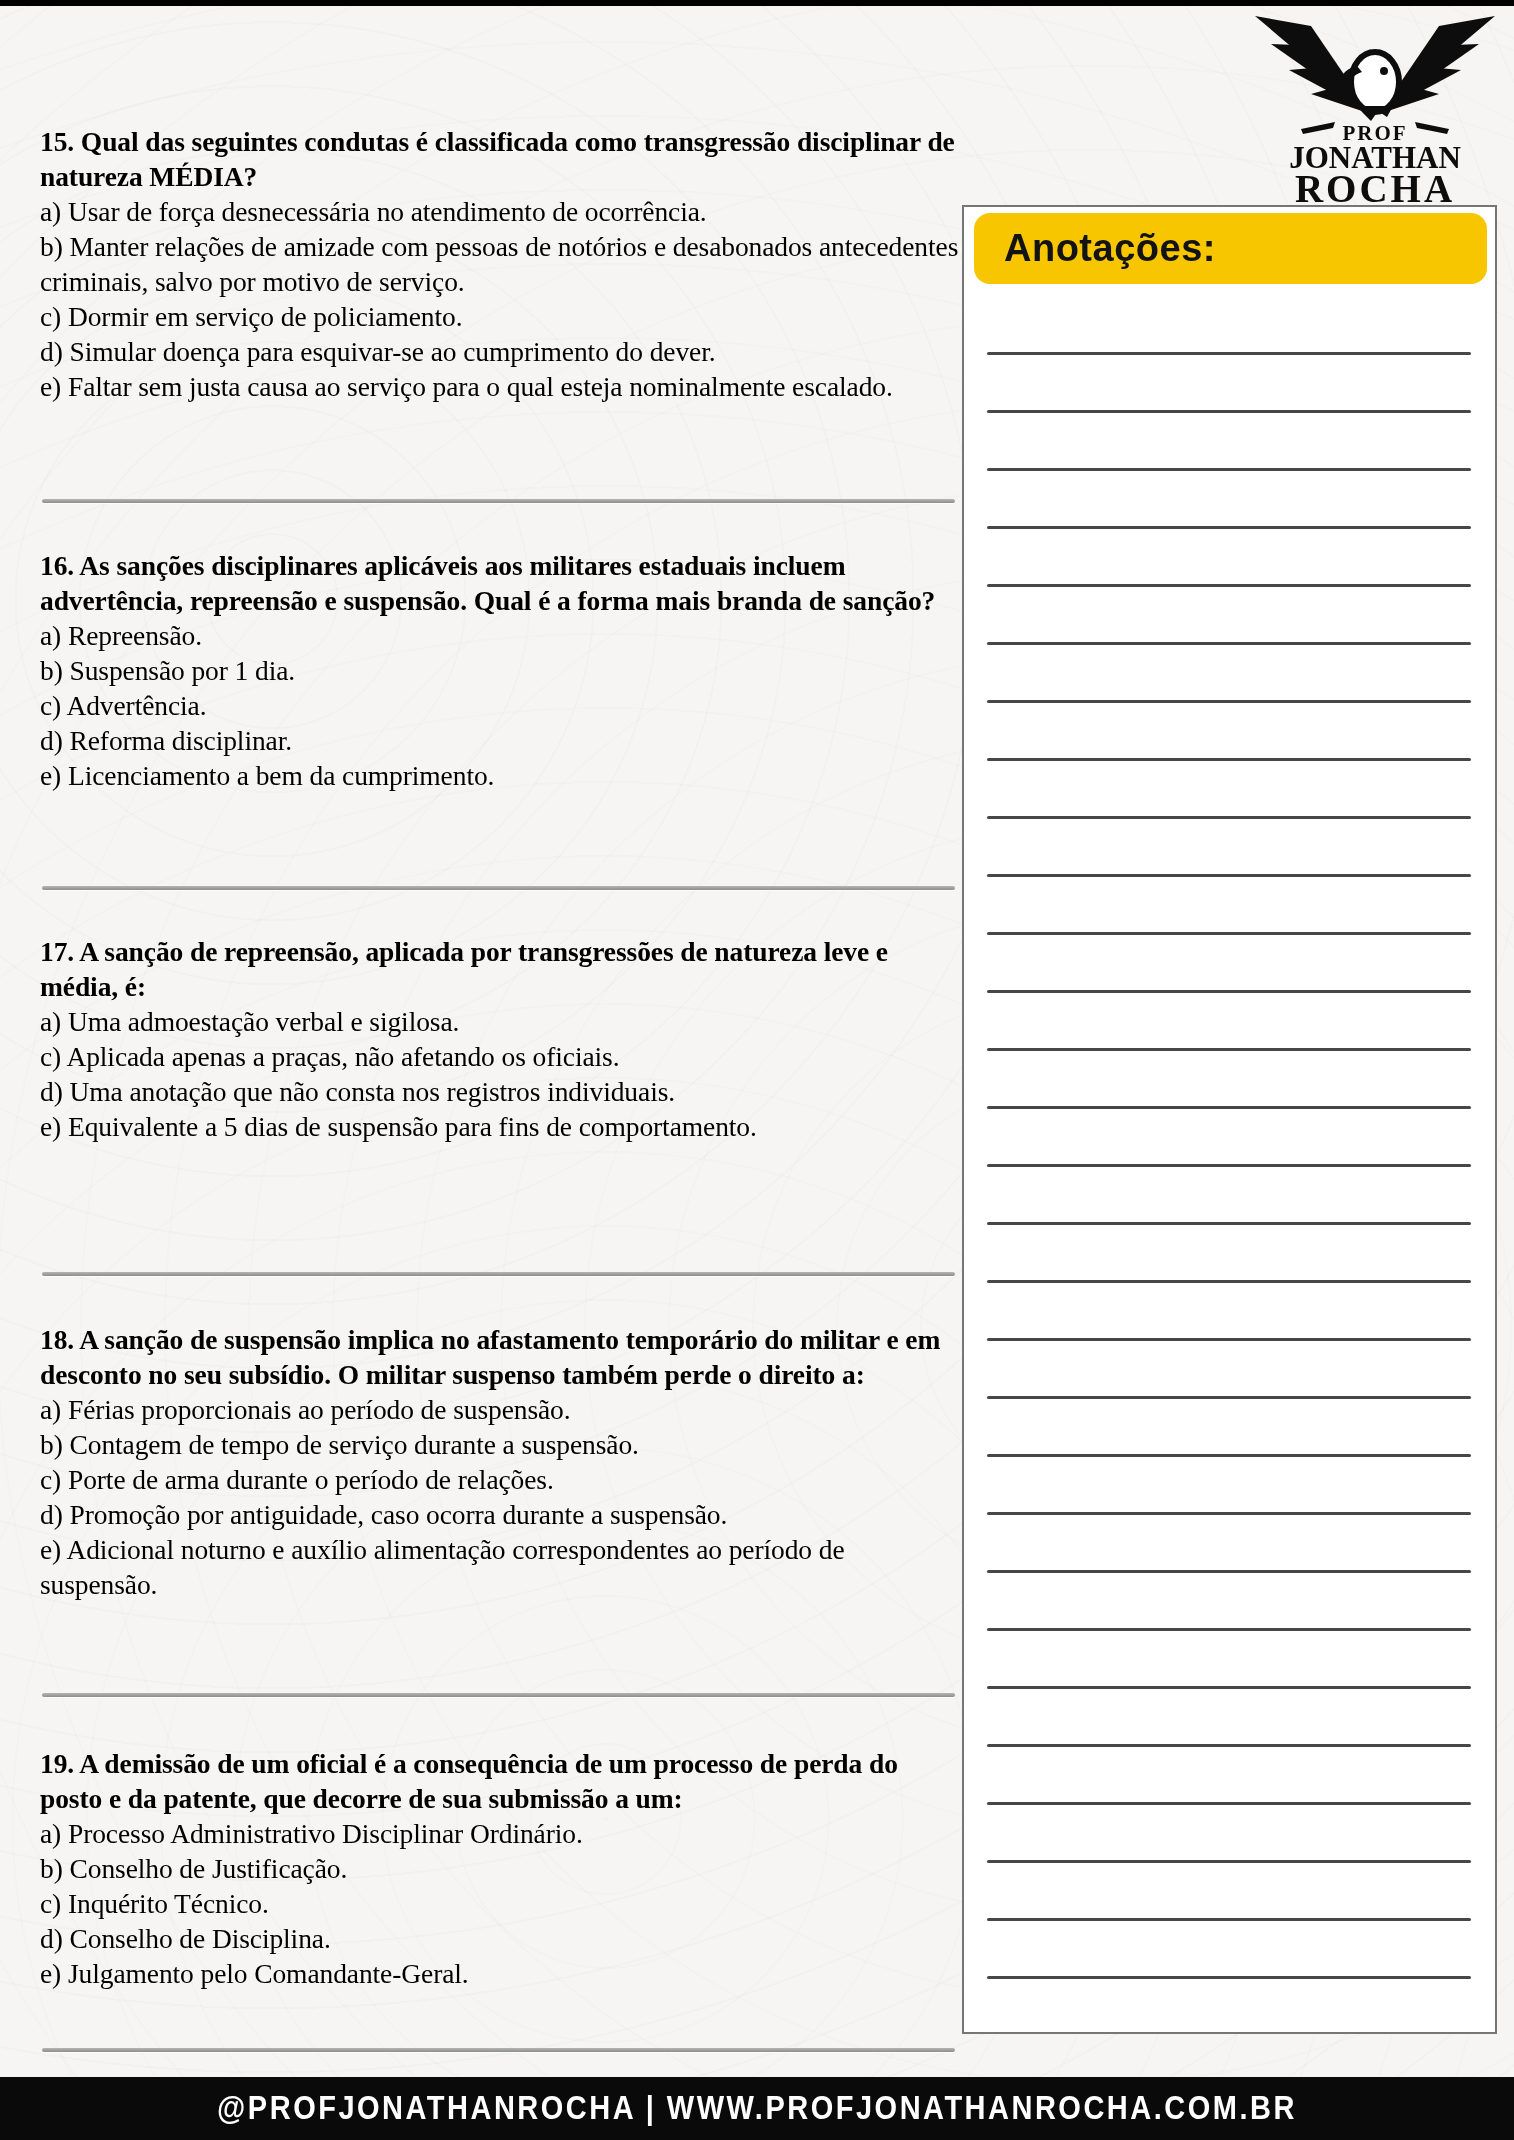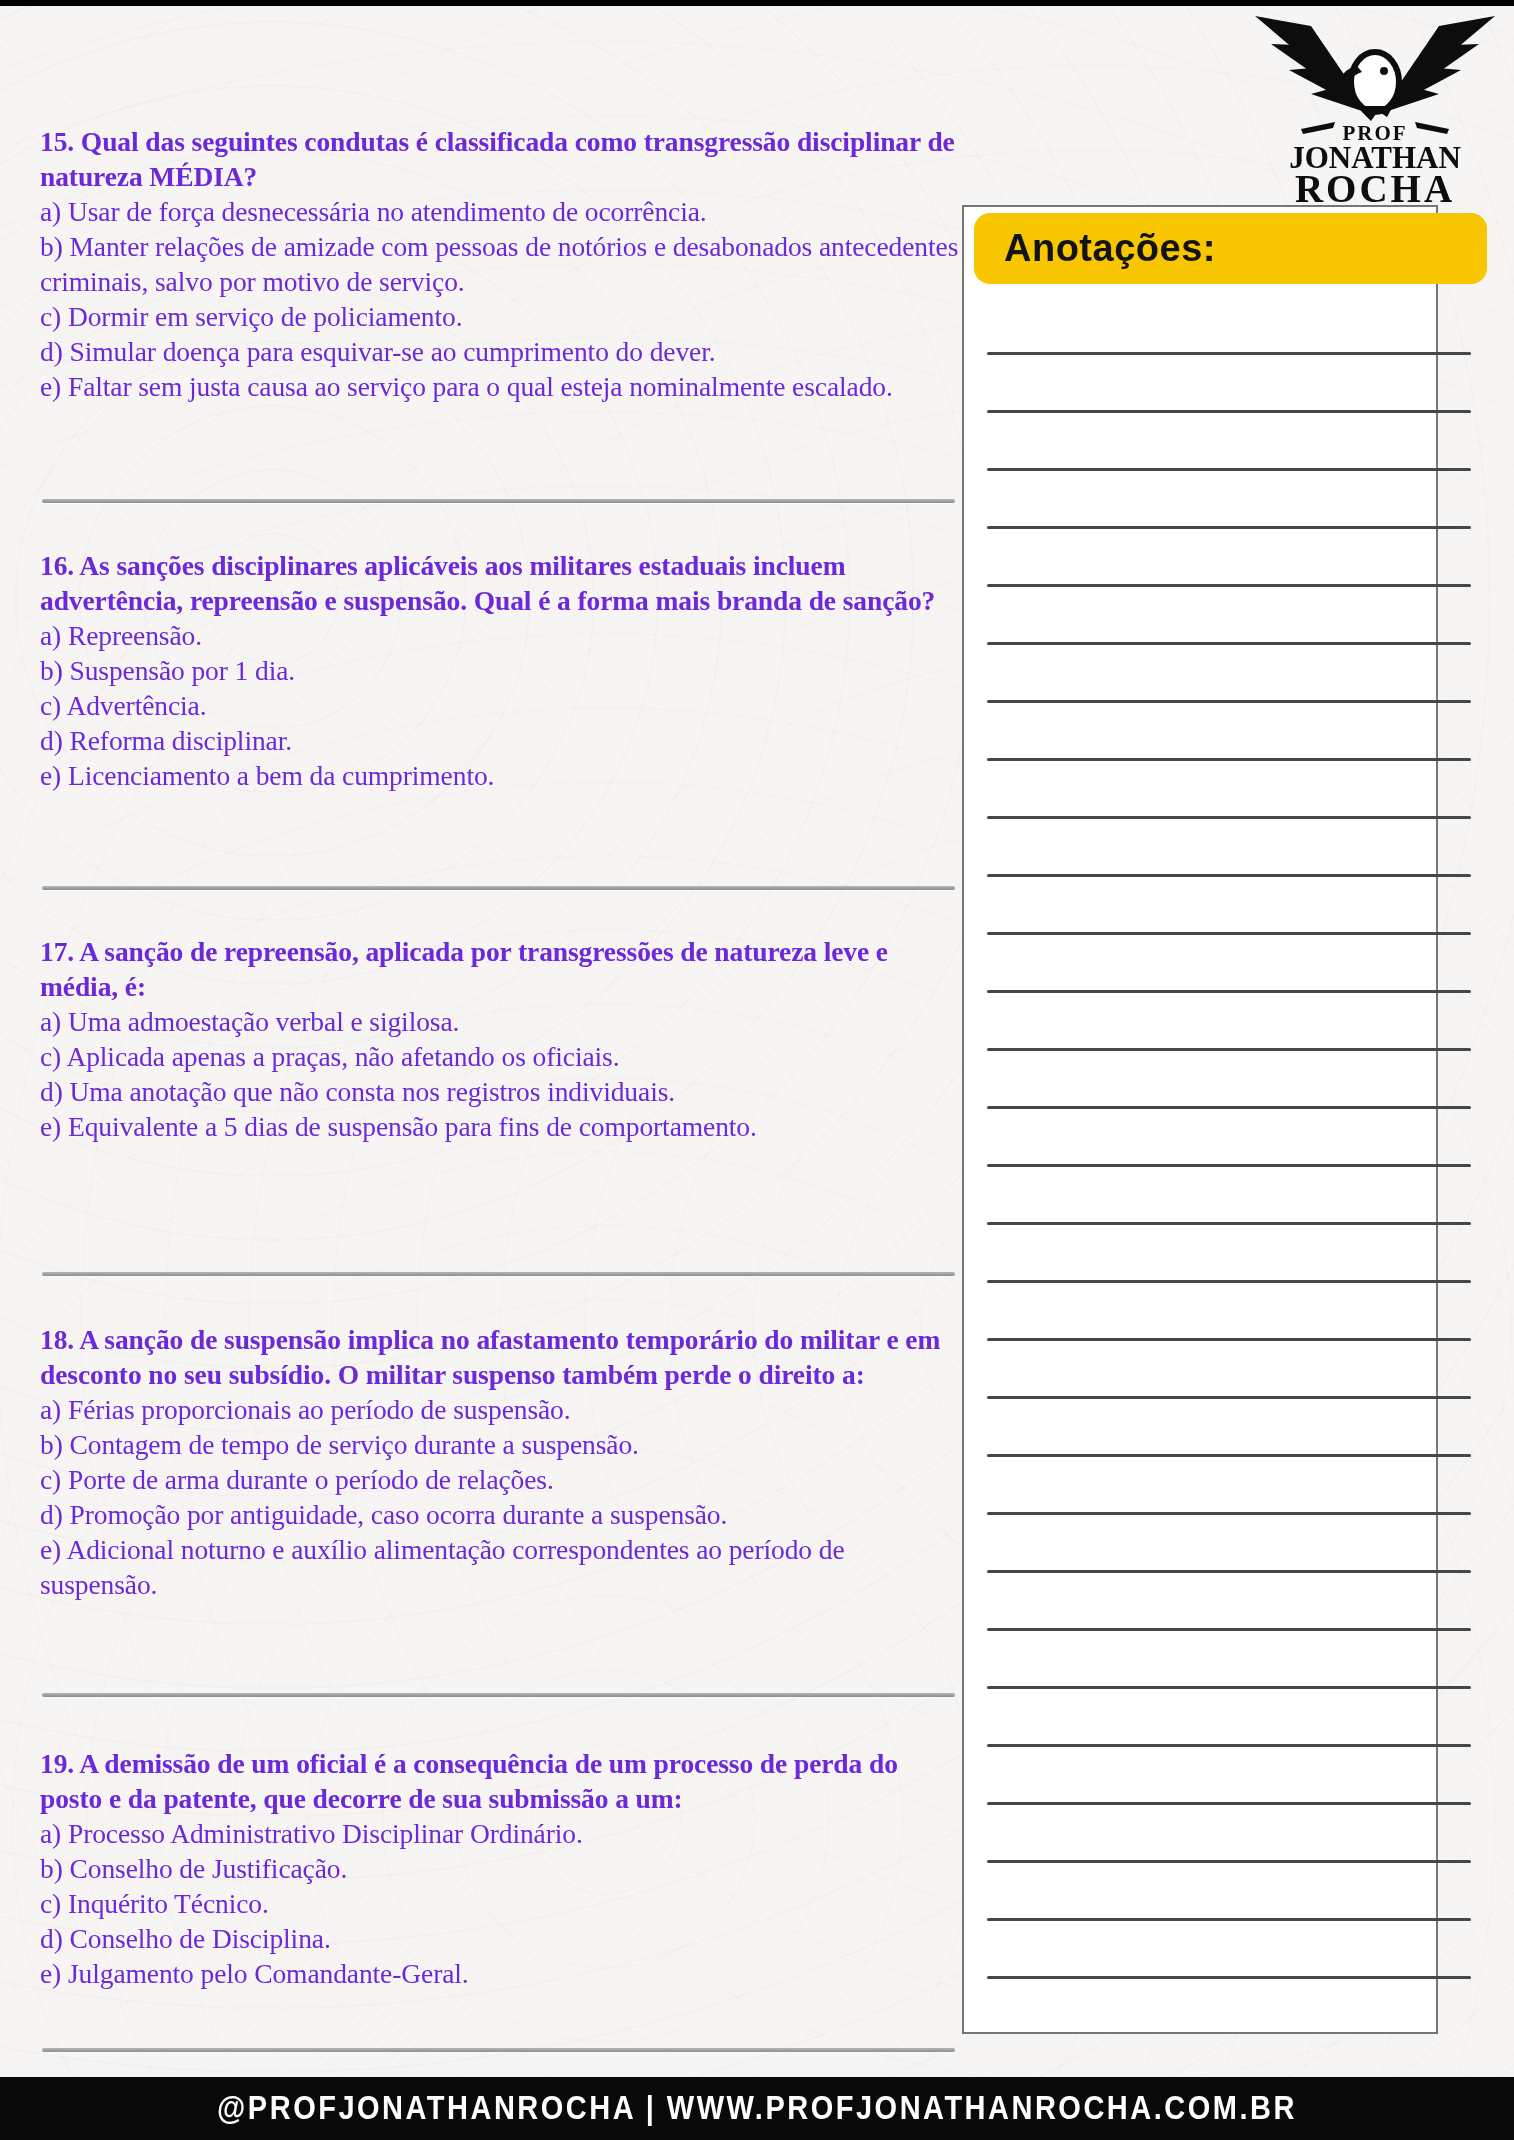--- a/index.html
+++ b/index.html
@@ -14,36 +14,36 @@
     background-image:
       repeating-radial-gradient(circle at 18% 28%, rgba(0,0,0,0.016) 0 2px, transparent 2px 64px),
       repeating-radial-gradient(circle at 72% 62%, rgba(0,0,0,0.013) 0 2px, transparent 2px 84px),
       repeating-radial-gradient(circle at 40% 85%, rgba(0,0,0,0.012) 0 2px, transparent 2px 74px);
   }
   .top-bar{position:absolute;left:0;top:0;width:100%;height:6px;background:#000;z-index:3;}
 
   
   .q{
     position:absolute;left:40px;width:920px;
-    font-size:27.5px;line-height:35px;color:#6d28d9;z-index:2;
+    font-size:27.5px;line-height:35px;color:#000000;z-index:2;
     letter-spacing:-0.1px;
   }
   .q-stem{font-weight:bold;}
   .q-option{font-weight:normal;}
 
   .divider{
     position:absolute;left:42px;width:913px;height:4px;z-index:2;
     background:linear-gradient(#b5b5b5,#8d8d8d);
     border-radius:2px;
     box-shadow:0 1px 0 rgba(255,255,255,0.8);
   }
 
   
   .panel{
-    position:absolute;left:962px;top:205px;width:476px;height:1829px;
+    position:absolute;left:962px;top:205px;width:535px;height:1829px;
     background:#ffffff;border:2px solid #767676;box-sizing:border-box;z-index:2;
   }
   .panel-header{
     position:absolute;left:10px;top:6px;width:513px;height:71px;
     background:#F7C600;border-radius:16px;
     display:flex;align-items:center;
   }
   .panel-title{
     font-family:"Liberation Sans", sans-serif;font-weight:bold;
     font-size:38px;color:#131313;padding-left:30px;letter-spacing:0.5px;

